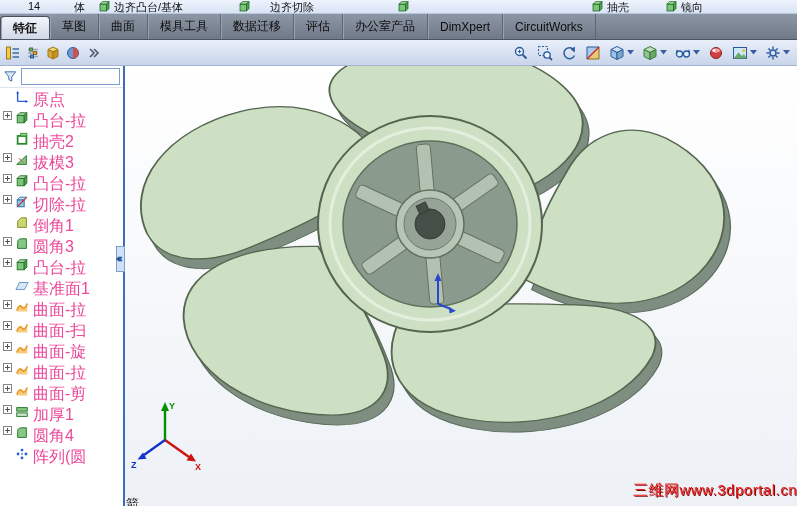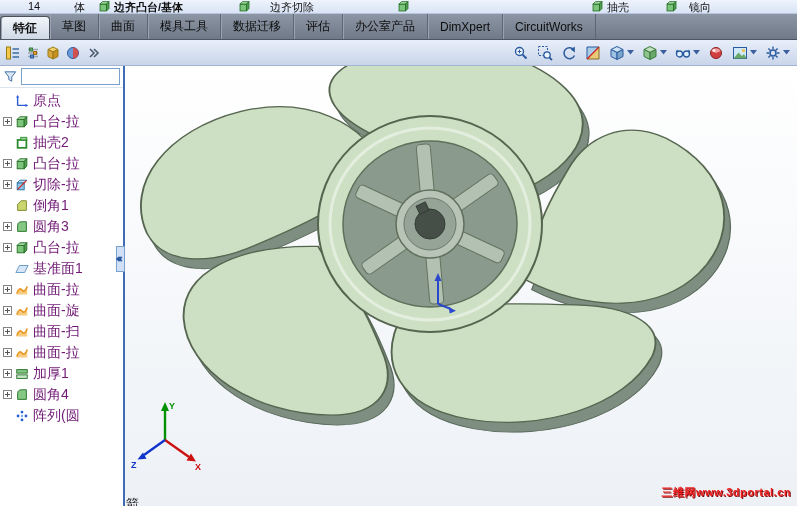--- a/index.html
+++ b/index.html
@@ -23,21 +23,21 @@
   .svgicon{display:inline-flex;align-items:center}
   .hicon{display:inline-flex;align-items:center;gap:1px;padding:1px 2px;border-radius:2px}
   .caret{margin-left:1px}
 
   
   .main{display:flex;height:440px}
   .panel{width:125px;min-width:125px;border-right:2px solid var(--c-panel-border,#3f6db5);background:#fff;position:relative}
   .filter-row{height:22px;display:flex;align-items:center;gap:3px;padding:2px 3px;border-bottom:1px solid #dde4ee}
   .filter-input{flex:1;min-width:0;height:17px;border:1px solid #7aa0cc;font-size:11px;padding:0 3px;font-family:inherit}
   .tree{padding-top:2px}
-  .trow{height:21px;display:flex;align-items:center;font-size:14px;color:#701a75;white-space:nowrap;overflow:hidden}
+  .trow{height:21px;display:flex;align-items:flex-start;font-size:16px;color:#ec4899;white-space:nowrap;overflow:hidden}
   .exp{width:9px;height:9px;min-width:9px;margin-left:3px;border:1px solid #848484;
        background:
          linear-gradient(#555,#555) center/5px 1px no-repeat,
          linear-gradient(#555,#555) center/1px 5px no-repeat,#fff}
   .exp.none{visibility:hidden}
   .ticon{margin-left:3px}
   .tlabel{margin-left:4px;overflow:hidden}
   .splitter{position:absolute;right:-2px;top:180px;width:9px;height:26px;background:#cfe0f8;border:1px solid #7aa0cc;display:flex;align-items:center;justify-content:center;cursor:pointer}
   .chev{width:4px;height:4px;border-left:2px solid #2a5a9e;border-bottom:2px solid #2a5a9e;transform:rotate(45deg);margin-left:-2px}
 
@@ -47,39 +47,39 @@
   .blade-side{fill:var(--c-model-face-dark,#7e8e80);stroke:#5a6a5c;stroke-width:1}
   .rim{fill:var(--c-model-face,#cde0c3);stroke:var(--c-model-edge,#55654f);stroke-width:2}
   .rimline{fill:none;stroke:#ffffff;stroke-opacity:.45;stroke-width:3}
   .recess{fill:#8a9a8c;stroke:#5f6f5b;stroke-width:1.5}
   .spokes rect{fill:#b3c1b2;stroke:#63735f;stroke-width:1}
   .boss{fill:#b7c4b6;stroke:#5f6f5b;stroke-width:1.5}
   .boss2{fill:#95a497;stroke:#6a7a6c;stroke-width:1}
   .hole{fill:#464f47;stroke:#333b34;stroke-width:1}
   .org{stroke:#2a48cc;stroke-width:2}
   .tl{font-size:9px;font-weight:bold}
-  .watermark{position:absolute;right:6px;bottom:6px;font-size:11px;font-weight:bold;color:var(--c-watermark,#f02020);text-shadow:1px 1px 0 #7a0d0d;letter-spacing:.5px}
+  .watermark{position:absolute;right:0;bottom:6px;font-size:15px;font-weight:normal;color:var(--c-watermark,#f02020);text-shadow:1px 1px 0 #7a0d0d;letter-spacing:.5px}
   .clipped{position:absolute;left:1px;bottom:-7px;font-size:13px;color:#222}
 </style>
 </head>
 <body>
 
 <div class="app">
 
   <div class="row1" id="topbar">
       <span class="lbl" style="left: 28px;">14</span>
       <span class="lbl" style="left: 74px;">体</span>
       <span class="svgicon cubeic" style="left: 98px;">
         <svg width="13" height="13" viewBox="0 0 16 16">
           <rect x="2.5" y="5" width="8" height="8.5" fill="#7cc47c" stroke="#1e6b1e"></rect>
           <polygon points="2.5,5 5.5,2 13.5,2 10.5,5" fill="#aadcaa" stroke="#1e6b1e"></polygon>
           <polygon points="10.5,5 13.5,2 13.5,10.5 10.5,13.5" fill="#55a055" stroke="#1e6b1e"></polygon>
         </svg>
       </span>
-      <span class="lbl" style="left: 114px; font-weight: bold;">边齐凸台/基体</span>
+      <span class="lbl" style="left: 114px;">边齐凸台/基体</span>
       <span class="svgicon cubeic" style="left: 238px;">
         <svg width="13" height="13" viewBox="0 0 16 16">
           <rect x="2.5" y="5" width="8" height="8.5" fill="#7cc47c" stroke="#1e6b1e"></rect>
           <polygon points="2.5,5 5.5,2 13.5,2 10.5,5" fill="#aadcaa" stroke="#1e6b1e"></polygon>
           <polygon points="10.5,5 13.5,2 13.5,10.5 10.5,13.5" fill="#55a055" stroke="#1e6b1e"></polygon>
         </svg>
       </span>
       <span class="lbl" style="left: 270px;">边齐切除</span>
       <span class="svgicon cubeic" style="left: 397px;">
         <svg width="13" height="13" viewBox="0 0 16 16">
@@ -96,21 +96,21 @@
         </svg>
       </span>
       <span class="lbl" style="left: 607px;">抽壳</span>
       <span class="svgicon cubeic" style="left: 665px;">
         <svg width="13" height="13" viewBox="0 0 16 16">
           <rect x="2.5" y="5" width="8" height="8.5" fill="#7cc47c" stroke="#1e6b1e"></rect>
           <polygon points="2.5,5 5.5,2 13.5,2 10.5,5" fill="#aadcaa" stroke="#1e6b1e"></polygon>
           <polygon points="10.5,5 13.5,2 13.5,10.5 10.5,13.5" fill="#55a055" stroke="#1e6b1e"></polygon>
         </svg>
       </span>
-      <span class="lbl" style="left: 681px; margin-left: 8px;">镜向</span>
+      <span class="lbl" style="left: 681px;">镜向</span>
     </div>
 
   <div class="row2" id="tabs">
       <div class="tab active">特征</div>
       <div class="tab">草图</div>
       <div class="tab">曲面</div>
       <div class="tab">模具工具</div>
       <div class="tab">数据迁移</div>
       <div class="tab">评估</div>
       <div class="tab">办公室产品</div>
@@ -281,20 +281,30 @@
                 <rect x="3" y="4.5" width="10" height="9" fill="#fff" stroke="#2a8a2a" stroke-width="2"></rect>
                 <rect x="6.5" y="1.5" width="7" height="3" fill="#9ad29a" stroke="#2a8a2a"></rect>
               </svg>
             </span>
             <span class="tlabel">抽壳2</span>
           </div>
           <div class="trow">
             <span class="exp"></span>
             <span class="svgicon ticon">
               <svg width="14" height="14" viewBox="0 0 16 16">
+                <polygon points="2,13 13,13 13,3" fill="#84c884" stroke="#1e6b1e"></polygon>
+                <path d="M4.5 6 L9.5 11" stroke="#cc6666" stroke-width="1.2"></path>
+              </svg>
+            </span>
+            <span class="tlabel">拔模3</span>
+          </div>
+          <div class="trow">
+            <span class="exp"></span>
+            <span class="svgicon ticon">
+              <svg width="14" height="14" viewBox="0 0 16 16">
                 <rect x="2.5" y="5" width="8" height="8.5" fill="#7cc47c" stroke="#1e6b1e"></rect>
                 <polygon points="2.5,5 5.5,2 13.5,2 10.5,5" fill="#aadcaa" stroke="#1e6b1e"></polygon>
                 <polygon points="10.5,5 13.5,2 13.5,10.5 10.5,13.5" fill="#55a055" stroke="#1e6b1e"></polygon>
               </svg>
             </span>
             <span class="tlabel">凸台-拉</span>
           </div>
           <div class="trow">
             <span class="exp"></span>
             <span class="svgicon ticon">
@@ -355,41 +365,51 @@
             <span class="tlabel">曲面-拉</span>
           </div>
           <div class="trow">
             <span class="exp"></span>
             <span class="svgicon ticon">
               <svg width="14" height="14" viewBox="0 0 16 16">
                 <path d="M2 12 Q5 4 8 8 Q11 12 14 4 L14 13 L2 13 Z" fill="#f7c36a" fill-opacity="0.85"></path>
                 <path d="M2 12 Q5 4 8 8 Q11 12 14 4" fill="none" stroke="#e8951d" stroke-width="1.8"></path>
               </svg>
             </span>
-            <span class="tlabel">曲面-旋</span>
+            <span class="tlabel">曲面-扫</span>
           </div>
           <div class="trow">
             <span class="exp"></span>
             <span class="svgicon ticon">
               <svg width="14" height="14" viewBox="0 0 16 16">
                 <path d="M2 12 Q5 4 8 8 Q11 12 14 4 L14 13 L2 13 Z" fill="#f7c36a" fill-opacity="0.85"></path>
                 <path d="M2 12 Q5 4 8 8 Q11 12 14 4" fill="none" stroke="#e8951d" stroke-width="1.8"></path>
               </svg>
             </span>
-            <span class="tlabel">曲面-扫</span>
+            <span class="tlabel">曲面-旋</span>
           </div>
           <div class="trow">
             <span class="exp"></span>
             <span class="svgicon ticon">
               <svg width="14" height="14" viewBox="0 0 16 16">
                 <path d="M2 12 Q5 4 8 8 Q11 12 14 4 L14 13 L2 13 Z" fill="#f7c36a" fill-opacity="0.85"></path>
                 <path d="M2 12 Q5 4 8 8 Q11 12 14 4" fill="none" stroke="#e8951d" stroke-width="1.8"></path>
               </svg>
             </span>
             <span class="tlabel">曲面-拉</span>
+          </div>
+          <div class="trow">
+            <span class="exp"></span>
+            <span class="svgicon ticon">
+              <svg width="14" height="14" viewBox="0 0 16 16">
+                <path d="M2 12 Q5 4 8 8 Q11 12 14 4 L14 13 L2 13 Z" fill="#f7c36a" fill-opacity="0.85"></path>
+                <path d="M2 12 Q5 4 8 8 Q11 12 14 4" fill="none" stroke="#e8951d" stroke-width="1.8"></path>
+              </svg>
+            </span>
+            <span class="tlabel">曲面-剪</span>
           </div>
           <div class="trow">
             <span class="exp"></span>
             <span class="svgicon ticon">
               <svg width="14" height="14" viewBox="0 0 16 16">
                 <rect x="2" y="3" width="12" height="4" fill="#84c884" stroke="#1e6b1e"></rect>
                 <rect x="2" y="9" width="12" height="4" fill="#c8e6c8" stroke="#1e6b1e"></rect>
               </svg>
             </span>
             <span class="tlabel">加厚1</span>

